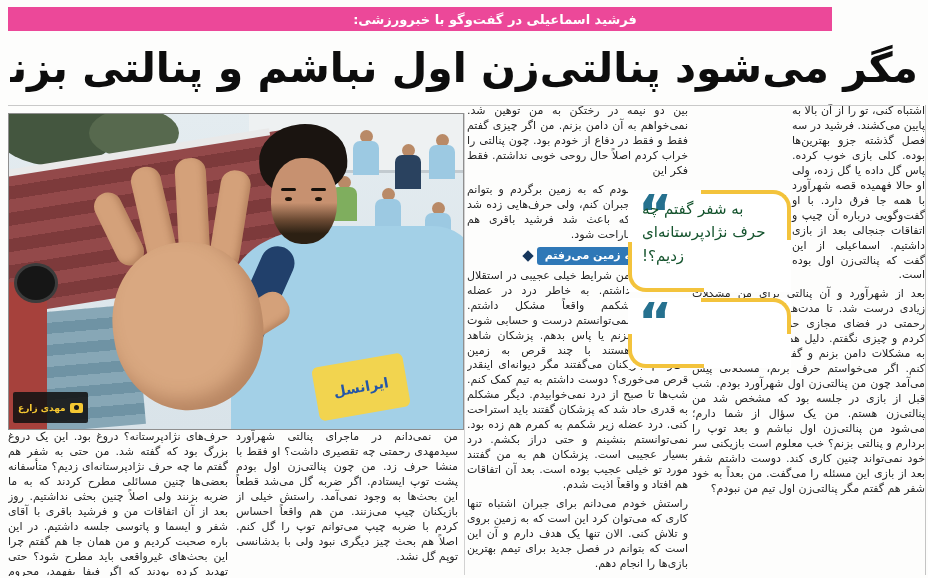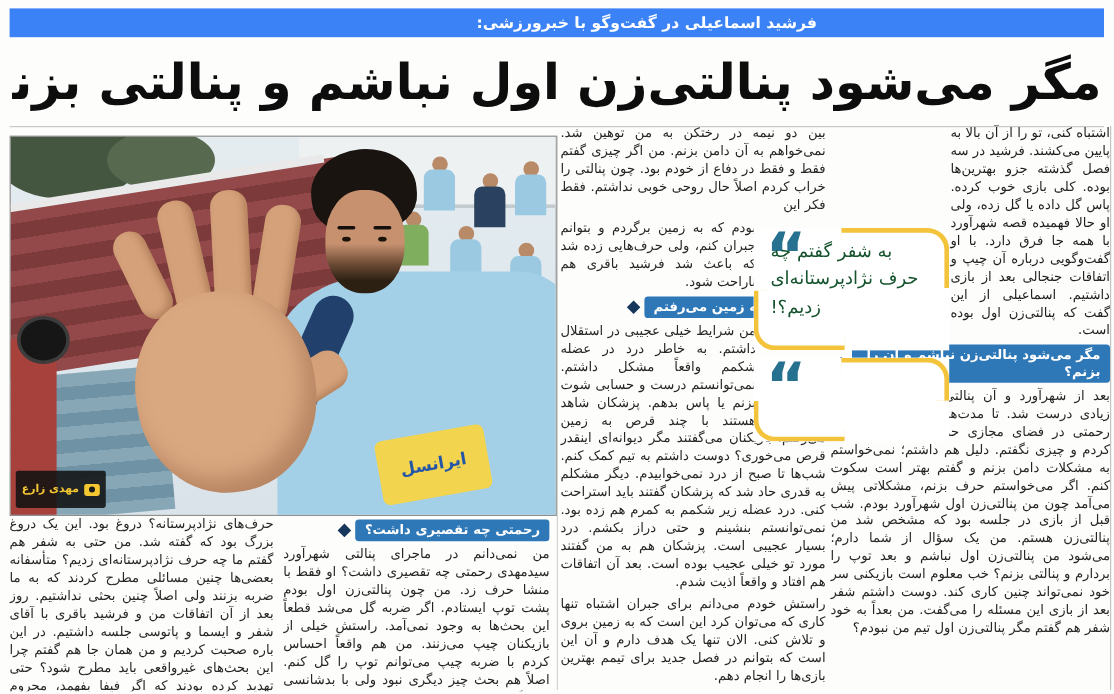--- a/index.html
+++ b/index.html
@@ -2,22 +2,22 @@
 <html dir="rtl" lang="fa"><head>
 <meta charset="utf-8">
 <style>
   html,body{margin:0;padding:0;}
   body{
     width:928px;height:578px;position:relative;background:#fdfdfc;
     font-family:"DejaVu Sans","Liberation Sans",sans-serif;
     overflow:hidden;direction:rtl;
   }
   
-  .kicker-bar{position:absolute;left:8px;top:7px;width:912px;height:24px;
-    background:#3b82f6;display:flex;align-items:center;justify-content:center;}
+  .kicker-bar{position:absolute;left:8px;top:7px;width:824px;height:24px;
+    background:#ec4899;display:flex;align-items:center;justify-content:center;}
   .kicker-bar span{color:#fff;font-weight:bold;font-size:13px;padding-left:150px;}
   .headline{position:absolute;left:10px;right:10px;top:33px;height:70px;
     font-size:41px;font-weight:900;color:#0d0d0d;line-height:70px;
     text-align:justify;text-align-last:justify;white-space:nowrap;overflow:hidden;}
   .rule-h{position:absolute;left:8px;right:8px;top:105px;height:1px;background:#c9c9c9;}
   .rule-v1{position:absolute;left:464px;top:113px;height:462px;width:1px;background:#d2d2d2;}
   .rule-v2{position:absolute;left:925px;top:105px;height:470px;width:1px;background:#c4c4c4;}
 
   
   .chip-row{display:flex;align-items:center;margin:3px 0 4px;}
@@ -200,24 +200,20 @@
   <div class="brk-top" style="height:32px;"></div>
   <div class="brk-bot" style="height:30px;"></div>
   <div class="qmark">“</div>
 </div>
 
 <div class="col col-right">
   <p class="body-p lede">
     <span class="qspace f-left" style="width:100px;height:152px;"></span>
     <span>اشتباه کنی، تو را از آن بالا به پایین می‌کشند. فرشید در سه فصل گذشته جزو بهترین‌ها بوده. کلی بازی خوب کرده. پاس گل داده یا گل زده، ولی او حالا فهمیده قصه شهرآورد با همه جا فرق دارد. با او گفت‌وگویی درباره آن چیپ و اتفاقات جنجالی بعد از بازی داشتیم. اسماعیلی از این گفت که پنالتی‌زن اول بوده است.</span>
   </p>
-  <div class="chip-row">
-    <span class="chip">مگر می‌شود پنالتی‌زن نباشم و آن را بزنم؟</span>
-    <span class="diamond"></span>
-  </div>
   <p class="body-p">
     <span>بعد از شهرآورد و آن پنالتی برای من مشکلات زیادی درست شد. تا مدت‌ها به من و سیدمهدی رحمتی در فضای مجازی حمله شد ولی سکوت کردم و چیزی نگفتم. دلیل هم داشتم؛ نمی‌خواستم به مشکلات دامن بزنم و گفتم بهتر است سکوت کنم. اگر می‌خواستم حرف بزنم، مشکلاتی پیش می‌آمد چون من پنالتی‌زن اول شهرآورد بودم. شب قبل از بازی در جلسه بود که مشخص شد من پنالتی‌زن هستم. من یک سؤال از شما دارم؛ می‌شود من پنالتی‌زن اول نباشم و بعد توپ را بردارم و پنالتی بزنم؟ خب معلوم است بازیکنی سر خود نمی‌تواند چنین کاری کند. دوست داشتم شفر بعد از بازی این مسئله را می‌گفت. من بعداً به خود شفر هم گفتم مگر پنالتی‌زن اول تیم من نبودم؟</span>
   </p>
 </div>
 
 <div class="col col-mid">
   <p class="body-p">
     <span>بین دو نیمه در رختکن به من توهین شد. نمی‌خواهم به آن دامن بزنم. من اگر چیزی گفتم فقط و فقط در دفاع از خودم بود. چون پنالتی را خراب کردم اصلاً حال روحی خوبی نداشتم. فقط فکر این</span>
   </p>
   <p class="body-p">
@@ -237,20 +233,16 @@
   </p>
 </div>
 
 <div class="col col-bl">
   <p class="body-p">
     <span>حرف‌های نژادپرستانه؟ دروغ بود. این یک دروغ بزرگ بود که گفته شد. من حتی به شفر هم گفتم ما چه حرف نژادپرستانه‌ای زدیم؟ متأسفانه بعضی‌ها چنین مسائلی مطرح کردند که به ما ضربه بزنند ولی اصلاً چنین بحثی نداشتیم. روز بعد از آن اتفاقات من و فرشید باقری با آقای شفر و ایسما و پاتوسی جلسه داشتیم. در این باره صحبت کردیم و من همان جا هم گفتم چرا این بحث‌های غیرواقعی باید مطرح شود؟ حتی تهدید کرده بودند که اگر فیفا بفهمد، محروم هستید. گفتم مگر ما حرفی زدیم که این چیزها را مطرح می‌کنید؟</span>
   </p>
 </div>
 
 <div class="col col-bm">
-  <div class="chip-row">
-    <span class="chip">رحمتی چه تقصیری داشت؟</span>
-    <span class="diamond"></span>
-  </div>
   <p class="body-p">
     <span>من نمی‌دانم در ماجرای پنالتی شهرآورد سیدمهدی رحمتی چه تقصیری داشت؟ او فقط با منشا حرف زد. من چون پنالتی‌زن اول بودم پشت توپ ایستادم. اگر ضربه گل می‌شد قطعاً این بحث‌ها به وجود نمی‌آمد. راستش خیلی از بازیکنان چیپ می‌زنند. من هم واقعاً احساس کردم با ضربه چیپ می‌توانم توپ را گل کنم. اصلاً هم بحث چیز دیگری نبود ولی با بدشانسی توپم گل نشد.</span>
   </p>
 </div>
 
 </body></html>

